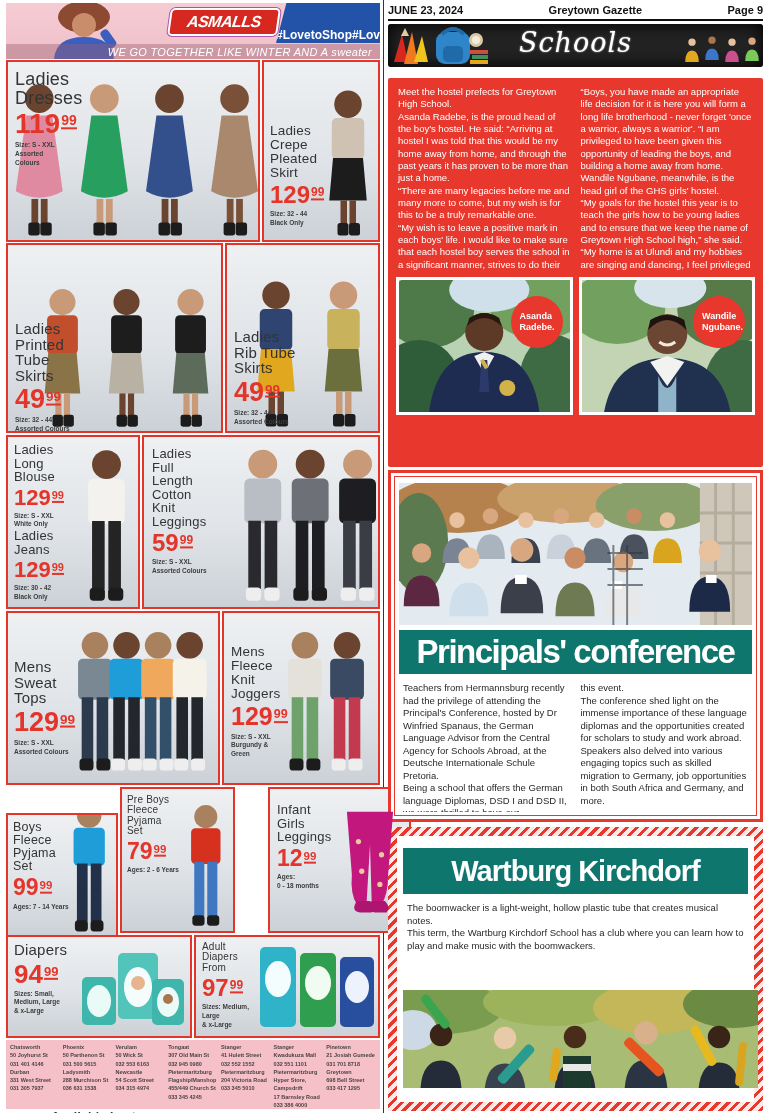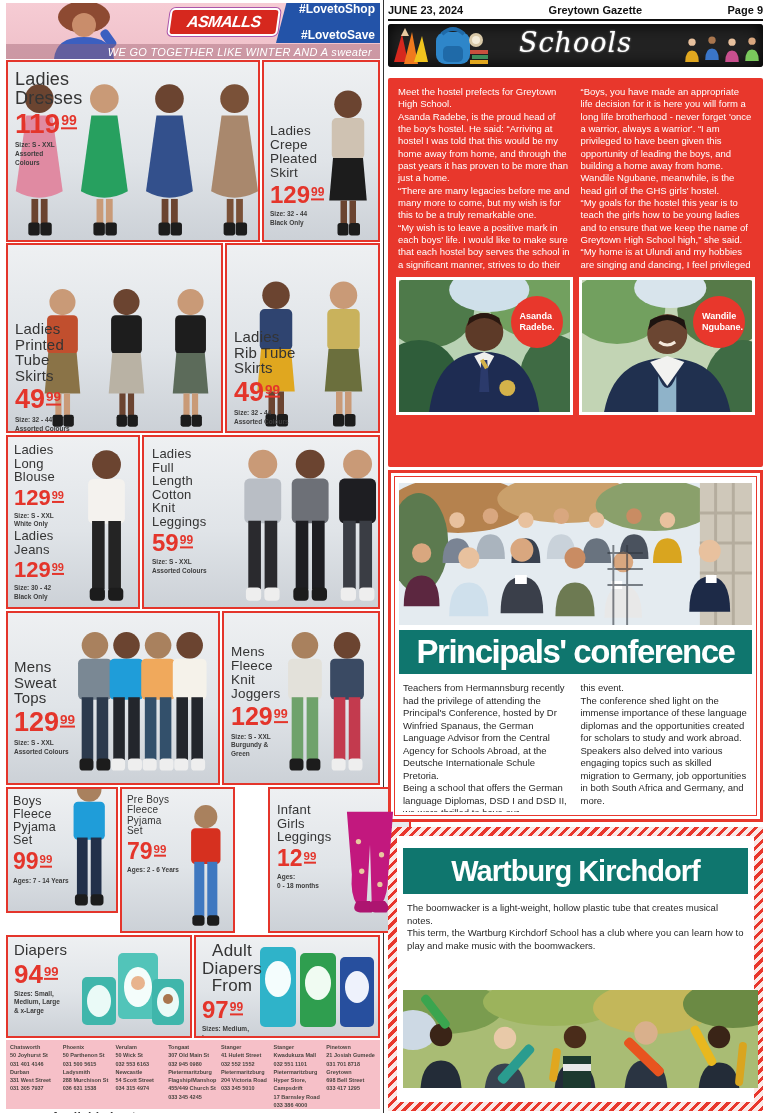--- a/index.html
+++ b/index.html
@@ -12,21 +12,21 @@
   #ad{position:absolute;left:6px;top:3px;width:374px;height:1106px;}
   .banner{position:absolute;left:0;top:0;width:374px;height:56px;
           background:linear-gradient(180deg,#f6ccd4,#efc0c9);overflow:hidden;}
   .banner svg{position:absolute;left:0;top:0;}
   .logo{position:absolute;left:163px;top:5px;width:106px;height:24px;background:#d6281e;
         border:2px solid #fff;border-radius:5px;transform:skewX(-8deg);
         display:flex;align-items:center;justify-content:center;box-shadow:0 0 0 1px #a5a;}
   .logo span{color:#fff;font-weight:bold;font-style:italic;font-size:16px;letter-spacing:-.5px;}
   .hashbox{position:absolute;right:0;top:0;width:104px;height:40px;background:#2353a8;
            clip-path:polygon(10% 0,100% 0,100% 100%,0 100%);
-           display:flex;flex-direction:column;justify-content:space-between;align-items:flex-end;
+           display:flex;flex-direction:row;justify-content:flex-start;align-items:flex-end;
            padding-right:5px;box-sizing:border-box;}
   .hashbox span{color:#fff;font-weight:bold;font-size:12px;line-height:1.15;}
   .tagstrip{position:absolute;left:0;bottom:0;width:374px;height:15px;background:rgba(156,96,112,.42);
             display:flex;align-items:center;justify-content:flex-end;padding-right:8px;box-sizing:border-box;}
   .tagstrip span{color:#fff;font-style:italic;font-size:11px;letter-spacing:.3px;}
 
   .cell{position:absolute;box-sizing:border-box;border:2px solid #e4352b;
         background:linear-gradient(180deg,#eef0f2 0%,#e0e4e8 55%,#ccd1d7 100%);overflow:hidden;}
   .ptext{position:absolute;z-index:3;}
   .pname{color:#343434;line-height:1.04;letter-spacing:.2px;}
@@ -275,21 +275,21 @@
         <div class="pdet pre">Size: S - XXL
 Burgundy &amp;
 Green</div>
       </div>
       <svg class="figs" style="right:2px;height:160px;width:100px;" viewBox="0 0 38 60" preserveAspectRatio="xMaxYMax meet">
         <use href="#fig-pants" x="0" width="22" height="60" style="--c1:#e3e1da;--c2:#6fa26b;--skin:#a9815e"></use>
         <use href="#fig-pants" x="16" width="22" height="60" style="--c1:#3a4a63;--c2:#c33a4e;--skin:#6b4430;--shoe:#eee"></use>
       </svg>
     </div>
 
-    <div class="cell" style="left:0;top:784px;width:112px;height:126px;">
+    <div class="cell" style="left:0;top:810px;width:112px;height:126px;">
       <div class="ptext" style="left:5px;top:6px;">
         <div class="pname pre" style="font-size:12.5px;">Boys
 Fleece
 Pyjama
 Set</div>
         <div class="price" style="font-size:23px;"><span>99</span><span class="cents">99</span></div>
         <div class="pdet pre">Ages: 7 - 14 Years</div>
       </div>
       <svg class="figs" style="right:0;height:134px;width:54px;" viewBox="0 0 24 60" preserveAspectRatio="xMaxYMax meet">
         <use href="#fig-pants" width="24" height="60" style="--c1:#1f9dd9;--c2:#22304a;--skin:#a9815e"></use>
@@ -344,21 +344,21 @@
         <rect x="40" y="14" width="40" height="66" rx="5" fill="#52c4b9"></rect>
           <ellipse cx="60" cy="48" rx="14" ry="20" fill="#f4fdfb"></ellipse>
           <circle cx="60" cy="44" r="7" fill="#e8b48e"></circle>
         <rect x="74" y="40" width="32" height="46" rx="5" fill="#3fb6ab"></rect>
           <ellipse cx="90" cy="63" rx="11" ry="15" fill="#eafaf7"></ellipse>
           <circle cx="90" cy="60" r="5" fill="#a9764e"></circle>
       </svg>
     </div>
     <div class="cell" style="left:188px;top:932px;width:186px;height:103px;">
       <div class="ptext" style="left:6px;top:5px;">
-        <div class="pname pre" style="font-size:17px;text-align:center;">Adult
+        <div class="pname pre" style="font-size:10px;">Adult
 Diapers
 From</div>
         <div class="price" style="font-size:24px;"><span>97</span><span class="cents">99</span></div>
         <div class="pdet pre">Sizes: Medium,
 Large
 &amp; x-Large</div>
       </div>
       <svg class="figs" style="right:2px;height:97px;width:118px;" viewBox="0 0 118 97">
         <rect x="2" y="10" width="36" height="80" rx="5" fill="#2fb3c9"></rect>
           <ellipse cx="20" cy="42" rx="13" ry="18" fill="#f4fdfd"></ellipse>

